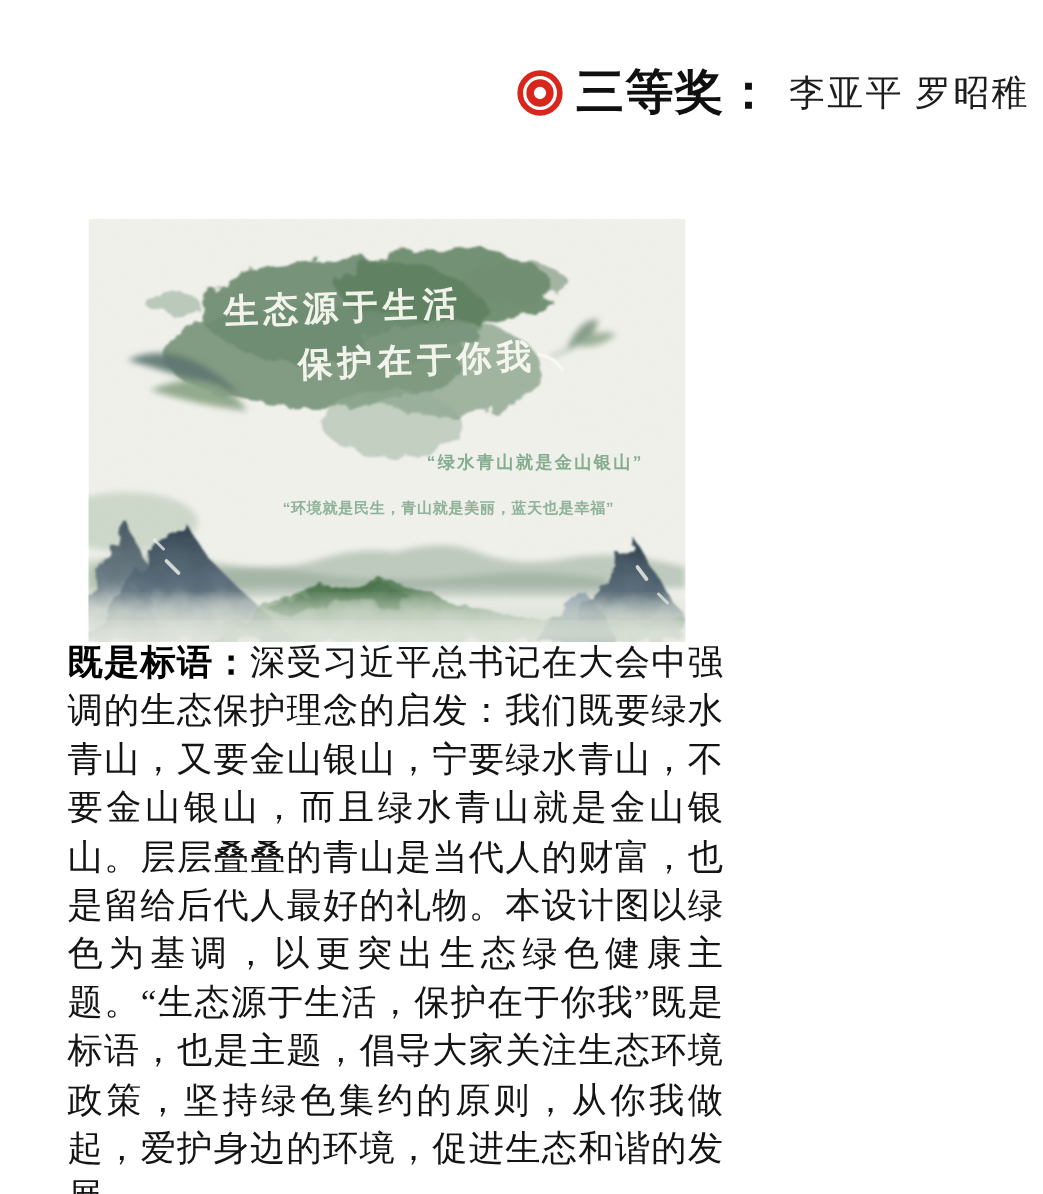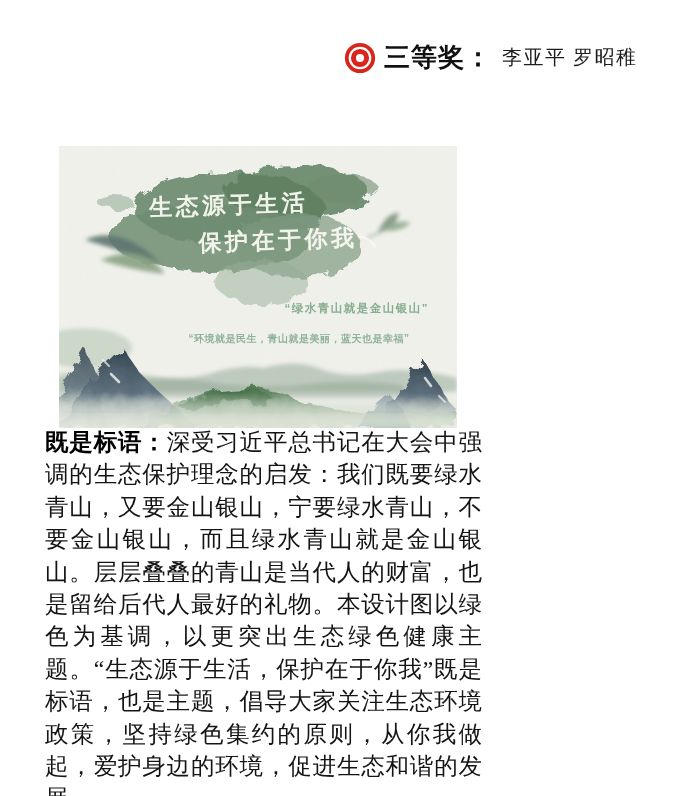--- a/index.html
+++ b/index.html
@@ -12,25 +12,25 @@
   }
   
   .award-header{
     position:absolute;left:344px;top:40px;
     display:flex;align-items:center;gap:8px;
     white-space:nowrap;
   }
   .bullseye{width:32px;height:32px;flex:0 0 auto;display:block;}
   .prize-label{
     font-family:"Liberation Sans","DejaVu Sans",sans-serif;
-    font-weight:700;font-size:26px;color:#101010;letter-spacing:1px;
+    font-weight:700;font-size:32px;color:#101010;letter-spacing:1px;
   }
   .winner-names{
     font-family:"Liberation Serif","DejaVu Serif",serif;
-    font-size:20px;color:#1d1d1d;letter-spacing:1.5px;margin-left:2px;
+    font-size:24px;color:#1d1d1d;letter-spacing:1.5px;margin-left:2px;
   }
   
   .poster{
     position:absolute;left:59px;top:146px;width:398px;height:282px;
   }
   .poster svg{display:block;width:398px;height:282px;}
   .slogan{
     font-family:"Liberation Serif","DejaVu Serif",serif;
     font-weight:700;font-size:23px;letter-spacing:3.5px;
     fill:#f9f9f2;opacity:.95;

